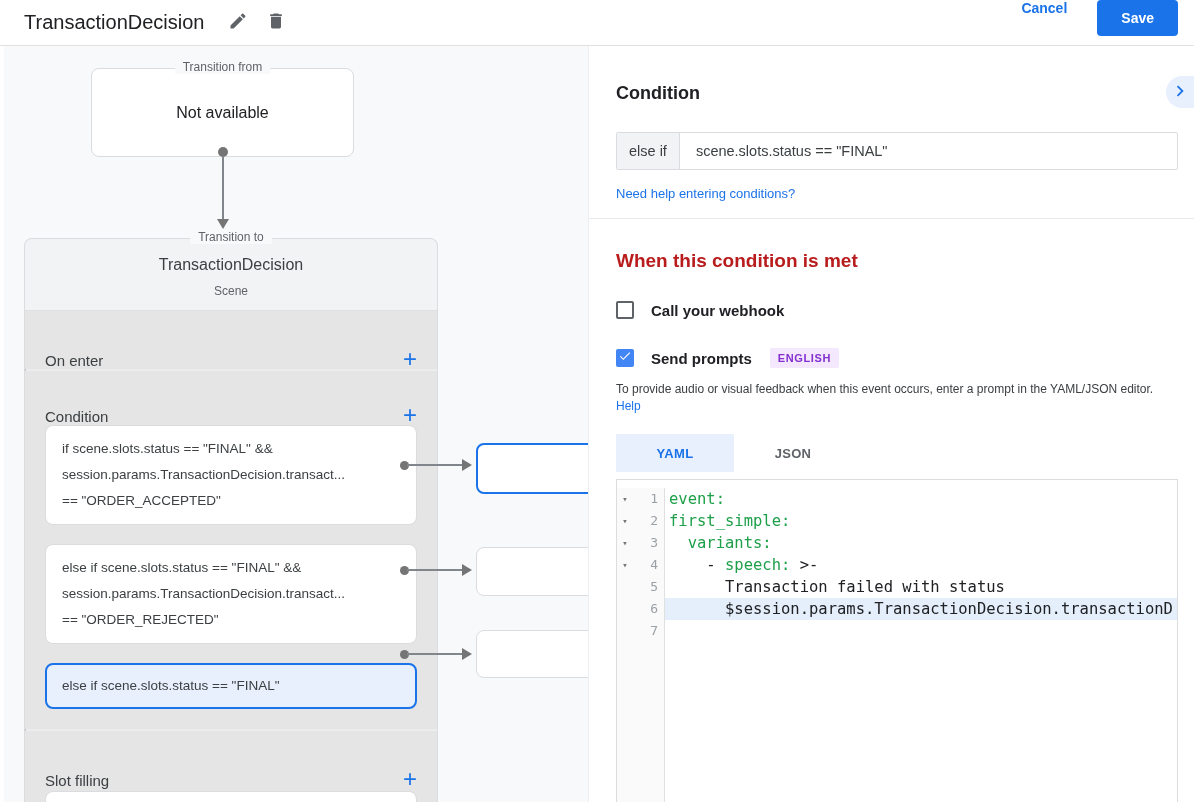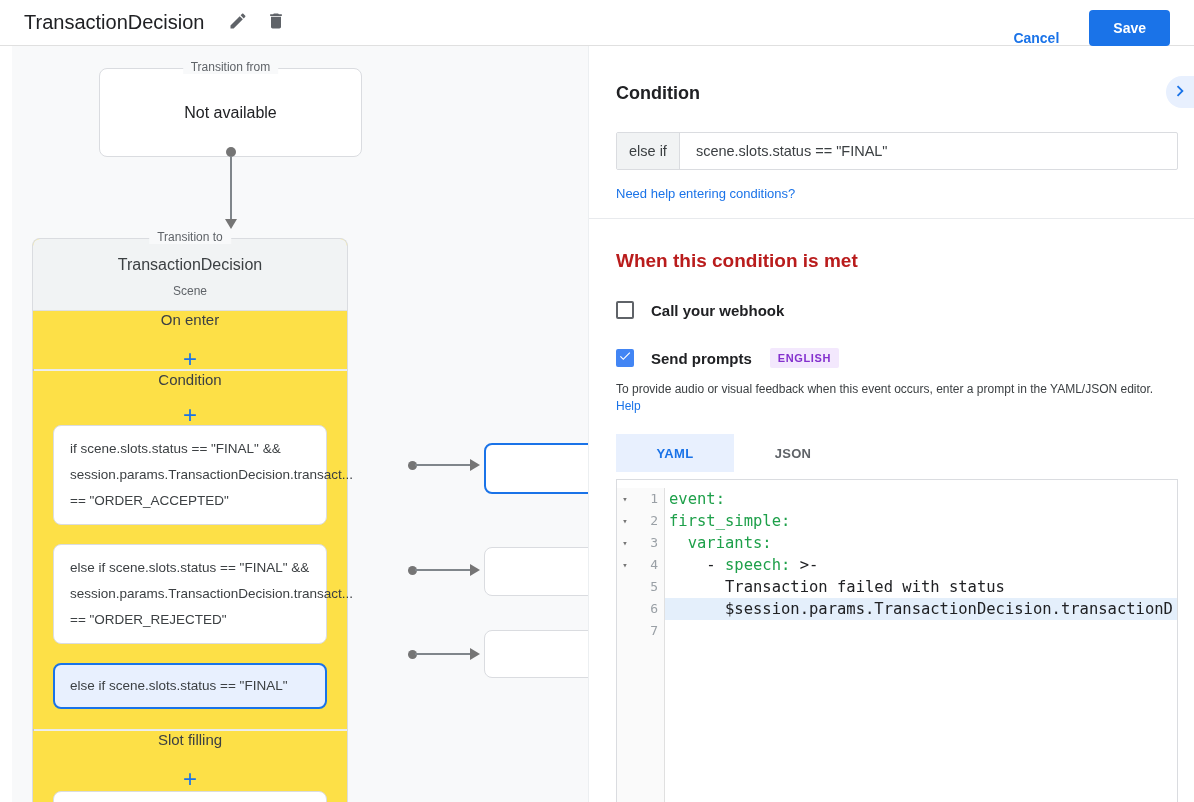--- a/index.html
+++ b/index.html
@@ -8,53 +8,53 @@
 
   
   .app-header { position: absolute; left: 0; top: 0; width: 1194px; height: 46px;
     background: #fff; border-bottom: 1px solid #e0e0e0; display: flex; align-items: center; z-index: 5; }
   .app-title { font-size: 20px; color: #202124; margin-left: 24px; }
   .icon-btn { background: none; border: none; cursor: pointer; display: flex; align-items: center;
     justify-content: center; width: 28px; height: 28px; }
   .icon-btn svg { fill: #5f6368; }
   .edit-btn { margin-left: 20px; }
   .delete-btn { margin-left: 10px; }
-  .header-actions { position: absolute; right: 24px; top: 0; height: 46px; display: flex;
-    align-items: flex-end; gap: 30px; margin-left: 19px; }
+  .header-actions { position: absolute; right: 16px; top: 0; height: 46px; display: flex;
+    align-items: flex-start; gap: 30px; margin-left: 19px; }
   .cancel-btn { background: none; border: none; color: #1a73e8; font-size: 14px; font-weight: 700;
     cursor: pointer; font-family: "Liberation Sans", sans-serif; }
   .save-btn { background: #1a73e8; border: none; color: #fff; font-size: 14px; font-weight: 700;
     border-radius: 4px; height: 36px; padding: 0 24px; cursor: pointer; font-family: "Liberation Sans", sans-serif; }
 
   
-  .flow-area { position: absolute; left: 12px; top: 46px; width: 588px; height: 756px;
+  .flow-area { position: absolute; left: 4px; top: 46px; width: 588px; height: 756px;
     background: #f8f9fa; overflow: hidden; z-index: 1; }
 
   .tf-box { position: absolute; left: 87px; top: 22px; width: 263px; height: 89px;
     background: #fff; border: 1px solid #dadce0; border-radius: 8px; display: flex;
     align-items: center; justify-content: center; }
   .legend { position: absolute; top: -9px; left: 50%; transform: translateX(-50%);
     background: #f8f9fa; padding: 0 8px; font-size: 12px; color: #5f6368; white-space: nowrap; }
   .tf-content { font-size: 16px; color: #202124; }
 
   .v-dot { position: absolute; left: 214px; top: 101px; width: 10px; height: 10px;
     border-radius: 50%; background: #757575; }
   .v-line { position: absolute; left: 218px; top: 110px; width: 2px; height: 64px; background: #80868b; }
   .v-arrowhead { position: absolute; left: 213px; top: 173px; width: 0; height: 0;
     border-left: 6px solid transparent; border-right: 6px solid transparent; border-top: 10px solid #757575; }
 
-  .scene-card { position: absolute; left: 20px; top: 192px; width: 316px; height: 565px;
-    background: #fde047; border: 1px solid #dadce0; border-bottom: none; border-radius: 8px 8px 0 0; }
+  .scene-card { position: absolute; left: 20px; top: 192px; width: 414px; height: 565px;
+    background: #e5e5e5; border: 1px solid #dadce0; border-bottom: none; border-radius: 8px 8px 0 0; }
   .scene-header { background: #f1f3f4; height: 72px; border-radius: 7px 7px 0 0;
     border-bottom: 1px solid #e0e0e0; text-align: center; padding-top: 17px; }
   .scene-title { font-size: 16px; color: #3c4043; }
   .scene-subtitle { font-size: 12px; color: #5f6368; margin-top: 10px; }
 
-  .section-row { display: flex; align-items: center; justify-content: space-between;
-    padding: 0 20px; height: 58px; flex-direction: column; }
+  .section-row { display: flex; align-items: flex-end; justify-content: space-between;
+    padding: 0 20px; height: 58px; }
   .section-row.compact { height: 54px; }
   .section-label { font-size: 15px; color: #3c4043; }
   .plus-btn { background: none; border: none; color: #1a73e8; font-size: 24px; font-weight: 300;
     cursor: pointer; line-height: 20px; font-family: "Liberation Sans", sans-serif; }
   .row-divider { border-top: 1px solid #e8eaed; margin: 0; }
 
   .cond-card { margin: 0 20px 19px 20px; border: 1px solid #dadce0; border-radius: 8px;
     background: #fff; padding: 10px 16px; font-size: 13.5px; line-height: 26px; color: #3c4043;
     white-space: pre-line; cursor: pointer; }
   .cond-card.selected { background: #e8f0fe; border: 2px solid #1a73e8; padding: 8px 15px;

